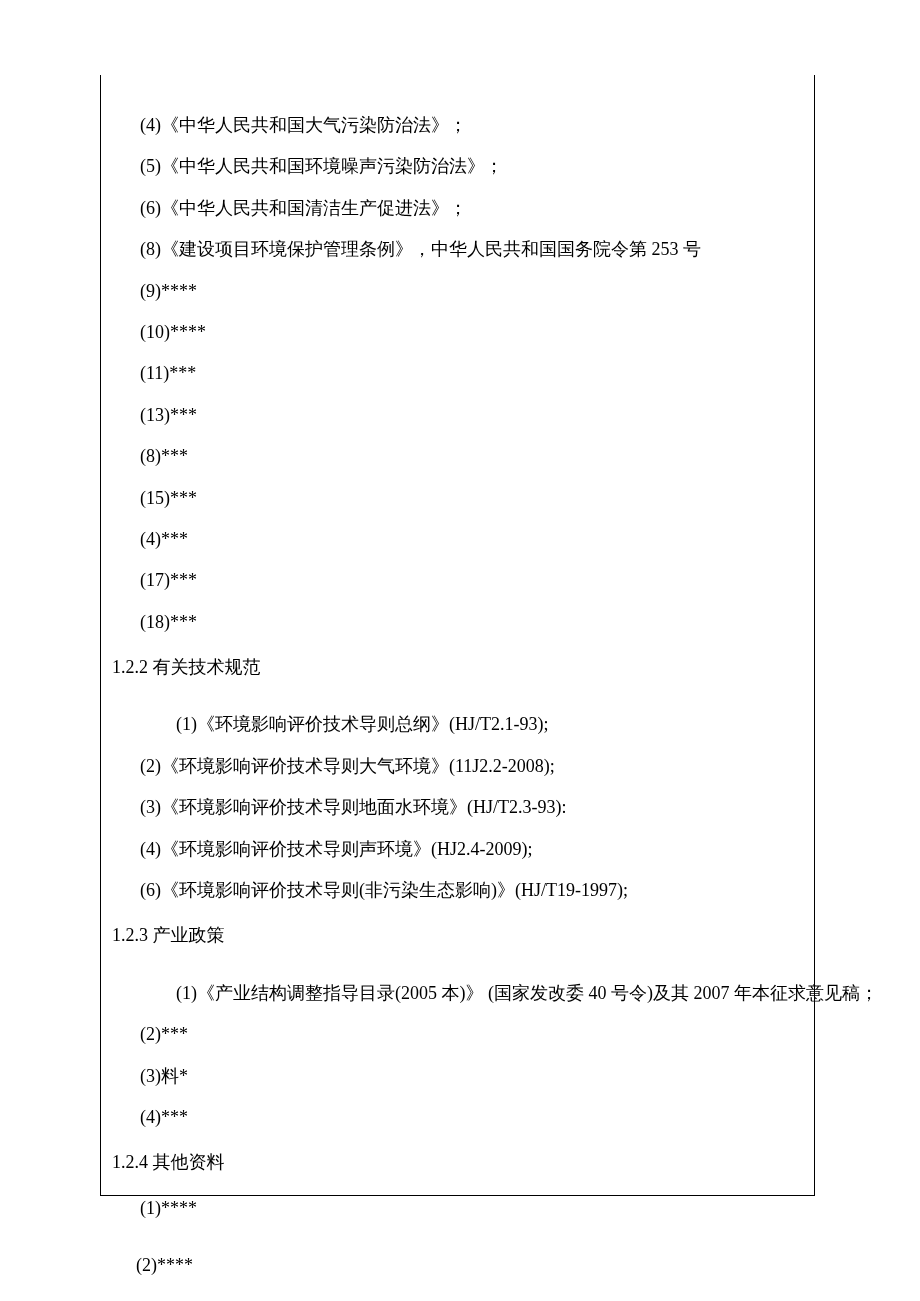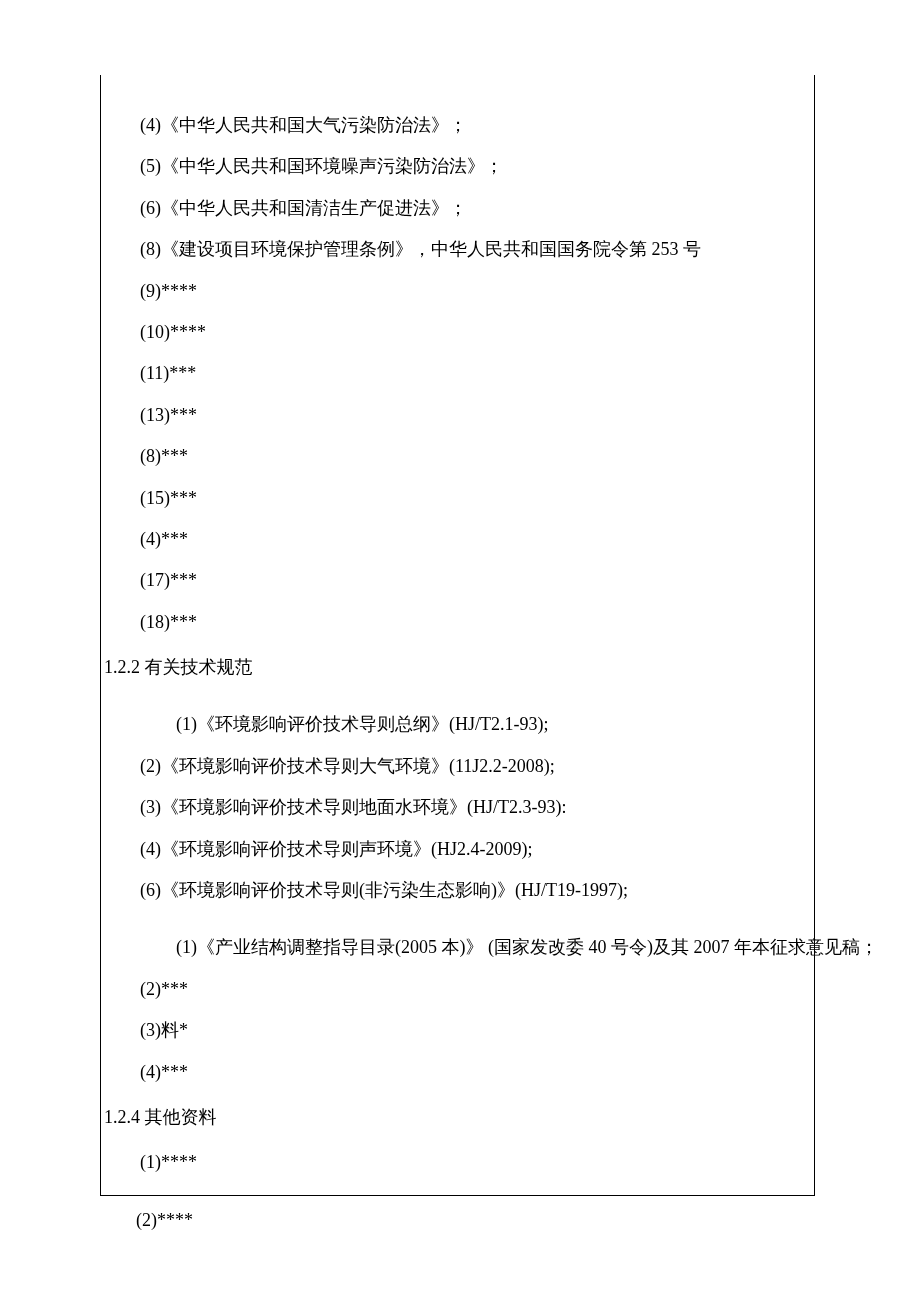--- a/index.html
+++ b/index.html
@@ -33,21 +33,21 @@
       color: #000;
       line-height: 2.3;
     }
     .indent-1 {
       padding-left: 40px;
     }
     .indent-0 {
       padding-left: 0;
     }
     .heading {
-      padding-left: 4px;
+      padding-left: 12px;
       margin-top: 4px;
       margin-bottom: 4px;
     }
     .extra-gap {
       margin-top: 16px;
       margin-left: 36px;
     }
     .tight {
       line-height: 2.3;
     }
@@ -76,20 +76,21 @@
   <p class="indent-1">(18)***</p>
 
   <p class="heading">1.2.2 有关技术规范</p>
 
   <p class="indent-1 extra-gap tight">(1)《环境影响评价技术导则总纲》(HJ/T2.1-93);</p>
   <p class="indent-1 tight">(2)《环境影响评价技术导则大气环境》(11J2.2-2008);</p>
   <p class="indent-1 tight">(3)《环境影响评价技术导则地面水环境》(HJ/T2.3-93):</p>
   <p class="indent-1 tight">(4)《环境影响评价技术导则声环境》(HJ2.4-2009);</p>
   <p class="indent-1 tight">(6)《环境影响评价技术导则(非污染生态影响)》(HJ/T19-1997);</p>
 
+  <p class="heading">1.2.3 产业政策</p>
 
   <p class="indent-1 extra-gap">(1)《产业结构调整指导目录(2005 本)》 (国家发改委 40 号令)及其 2007 年本征求意见稿；</p>
   <p class="indent-1">(2)***</p>
   <p class="indent-1">(3)料*</p>
   <p class="indent-1">(4)***</p>
 
   <p class="heading">1.2.4 其他资料</p>
 
   <p class="indent-1">(1)****</p>
 

